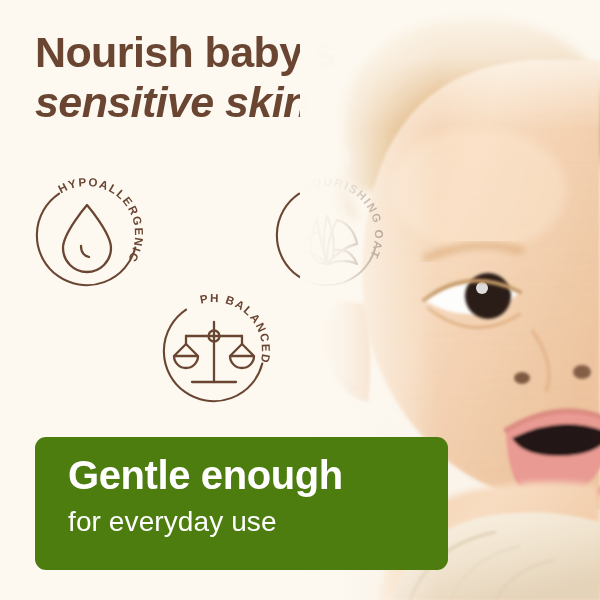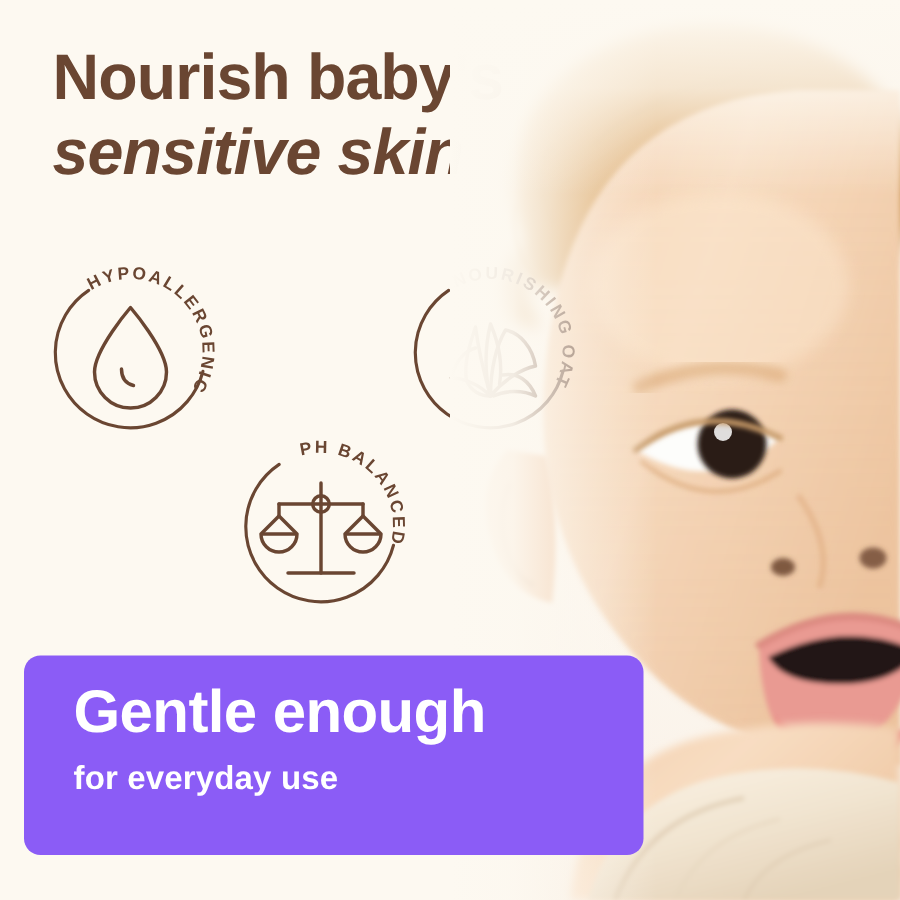--- a/index.html
+++ b/index.html
@@ -70,45 +70,45 @@
   .badge-oat  { left: 265px; top: 172px; }
   .badge-ph   { left: 152px; top: 288px; }
   .badge svg { display: block; width: 124px; height: 124px; overflow: visible; }
   .ring { fill: none; stroke: #6a4632; stroke-width: 2.1; stroke-linecap: round; }
   .glyph { fill: none; stroke: #6a4632; stroke-width: 2.3; stroke-linecap: round; stroke-linejoin: round; }
   .arc-text { fill: #6a4632; font-size: 11.6px; font-weight: bold; letter-spacing: 1.6px; font-family: "Liberation Sans", sans-serif; }
 
   
   .banner {
     position: absolute;
-    left: 16px;
+    left: 35px;
     top: 437px;
     width: 413px;
     height: 133px;
-    background: #8b5cf6;
+    background: #4d7c0f;
     border-radius: 11px;
     z-index: 8;
   }
   .banner-line1 {
     position: absolute;
     left: 33px;
     top: 18px;
     color: #ffffff;
     font-size: 40px;
     font-weight: bold;
     letter-spacing: -0.4px;
     line-height: 1;
   }
   .banner-line2 {
     position: absolute;
     left: 33px;
     top: 71px;
     color: #ffffff;
-    font-size: 22px;
-    font-weight: bold;
+    font-size: 28px;
+    font-weight: normal;
     letter-spacing: 0.1px;
     line-height: 1;
   }
 </style>
 </head>
 <body>
 
 <div id="ad">
 
   <div class="photo">

